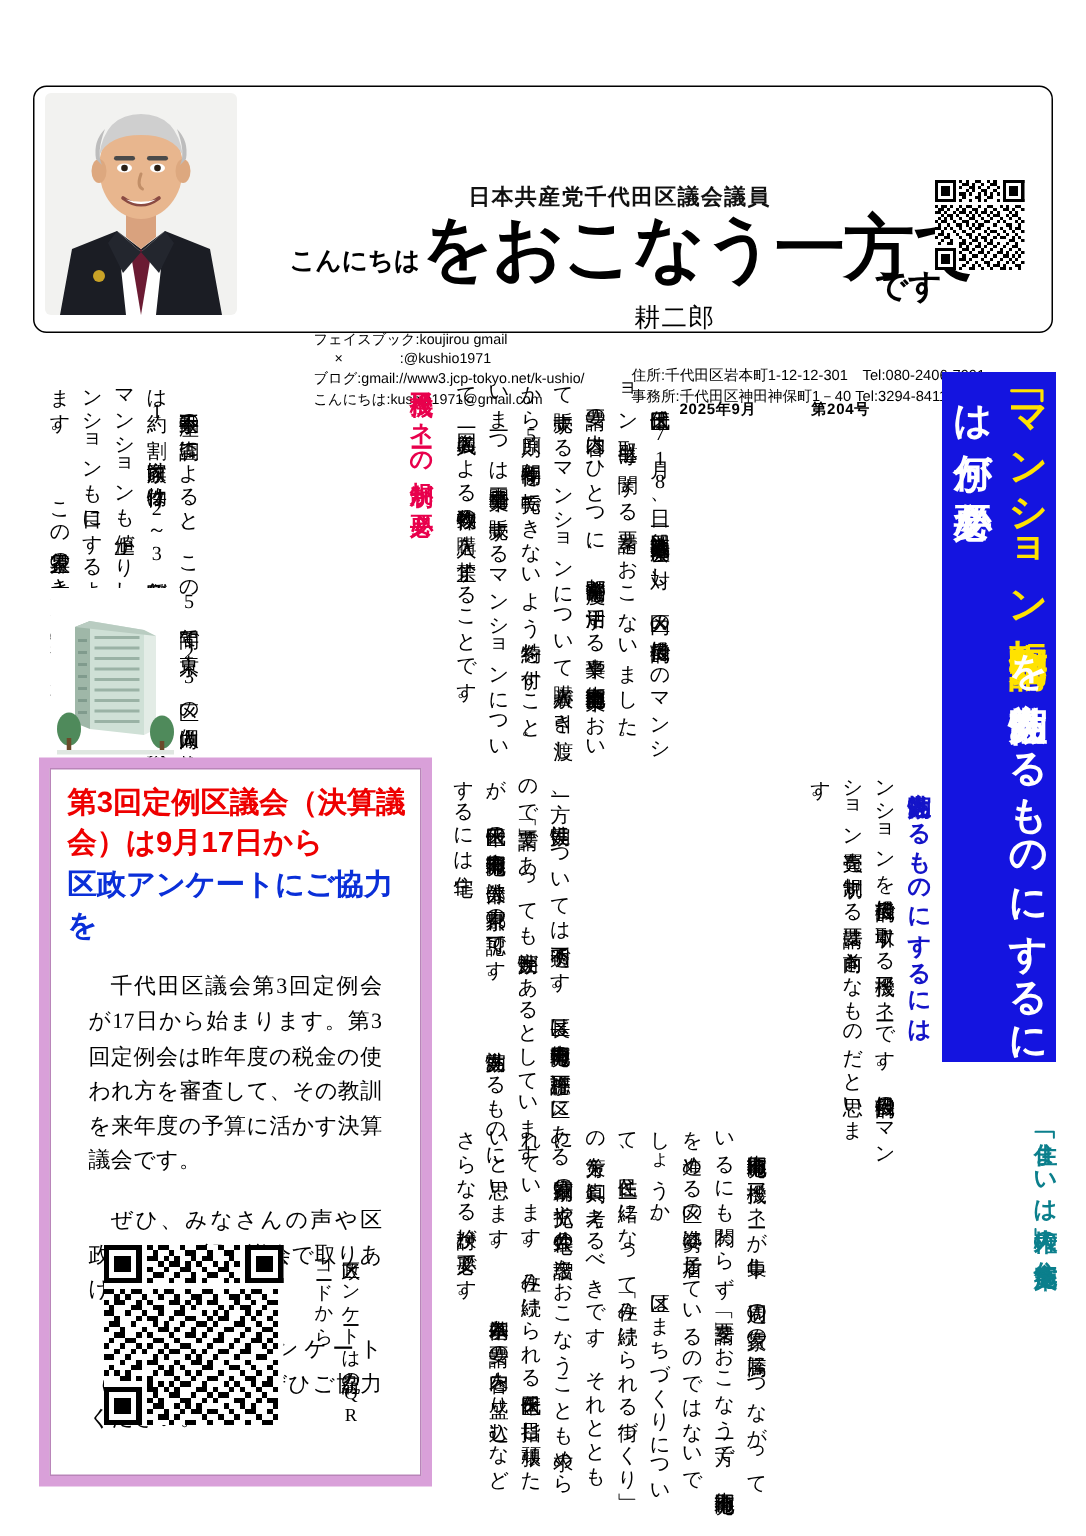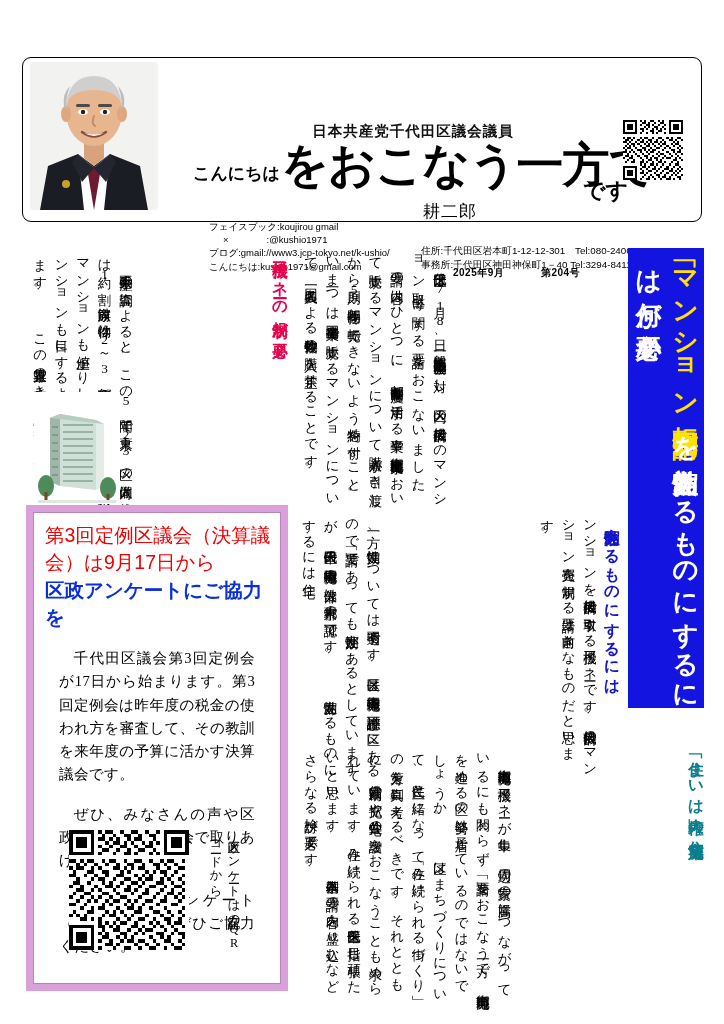--- a/index.html
+++ b/index.html
@@ -212,21 +212,21 @@
   .pink-box::after {
     content: "";
     position: absolute;
     left: 0; top: 0; right: 0; bottom: 0;
     border: 1px solid #b985b9;
     pointer-events: none;
   }
   .pink-title-red {
     font-family: "Liberation Sans", sans-serif;
     font-size: 19.5px;
-    font-weight: 400;
+    font-weight: 700;
     color: #ee0000;
     line-height: 27px;
     letter-spacing: 0px;
     text-align: left;
     margin: 2px 0 0 2px;
   }
   .pink-title-blue {
     font-family: "Liberation Sans", sans-serif;
     font-size: 19.5px;
     font-weight: 800;

